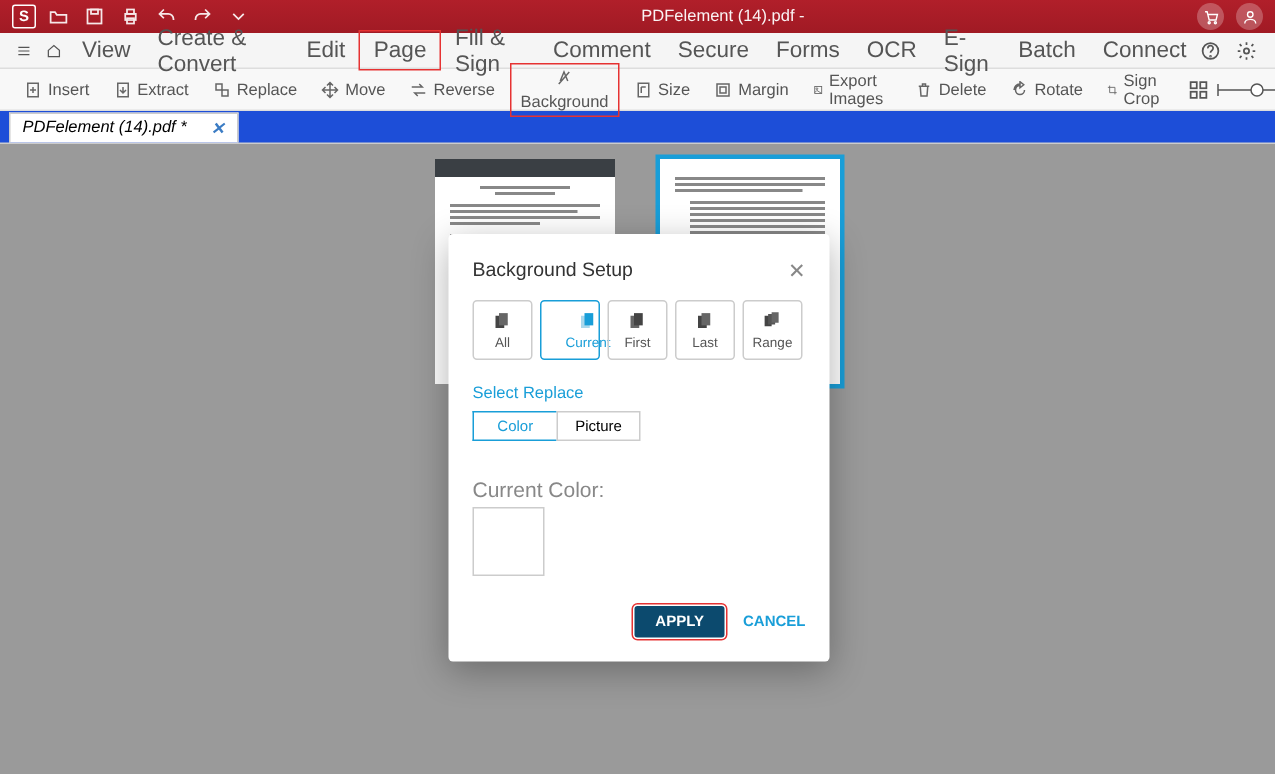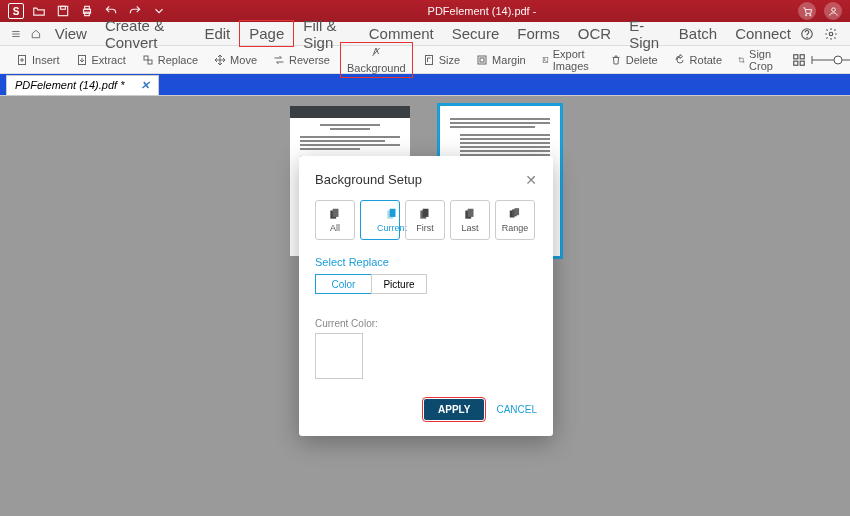--- a/index.html
+++ b/index.html
@@ -54,25 +54,25 @@
 .dlg-section-label { font-size: 12px; color: #333; margin-bottom: 8px; }
 .range-row { display: flex; gap: 5px; margin-bottom: 16px; }
 .range-btn { width: 40px; height: 40px; border: 1px solid #ccc; border-radius: 3px; display: flex; flex-direction: column; align-items: center; justify-content: center; font-size: 9px; color: #555; cursor: pointer; gap: 2px; }
 .range-btn.active { border-color: #199ed8; color: #199ed8; padding-left: 24px; }
 .range-btn svg { width: 14px; height: 14px; }
 .select-contents { font-size: 11px; color: #199ed8; margin-bottom: 6px; }
 .seg { display: flex; margin-bottom: 24px; }
 .seg-btn { width: 56px; height: 20px; font-size: 10px; border: 1px solid #ccc; display:flex; align-items:center; justify-content:center; cursor:pointer; }
 .seg-btn:first-child { border-right: none; }
 .seg-btn.active { border-color: #199ed8; color: #199ed8; }
-.curcolor-label { font-size: 10px; color: #888; margin-bottom: 4px; }
+.curcolor-label { font-size: 14px; color: #888; margin-bottom: 4px; }
 .color-swatch { width: 48px; height: 46px; border: 1px solid #ccc; background: #fff; margin-bottom: 20px; }
 .dlg-actions { display: flex; gap: 12px; justify-content: flex-end; align-items:center; }
 .btn-apply { background: #0c4a6e; color: #fff; font-size: 10px; font-weight: bold; padding: 5px 14px; border: none; border-radius: 2px; cursor: pointer; outline: 1.5px solid #e63232; outline-offset: 1px; }
-.btn-cancel { background: none; border: none; color: #199ed8; font-size: 10px; font-weight: normal; cursor: pointer; }
+.btn-cancel { background: none; border: none; color: #199ed8; font-size: 10px; font-weight: bold; cursor: pointer; }
 </style>
 </head>
 <body>
 
 <div class="titlebar">
   <div class="logo">S</div>
   <div class="icons-left">
     <svg class="tb-icon" viewBox="0 0 24 24" fill="none" stroke="#fff" stroke-width="2">
         <path d="M3 7h5l2 3h11v9H3z"></path>
       </svg>

